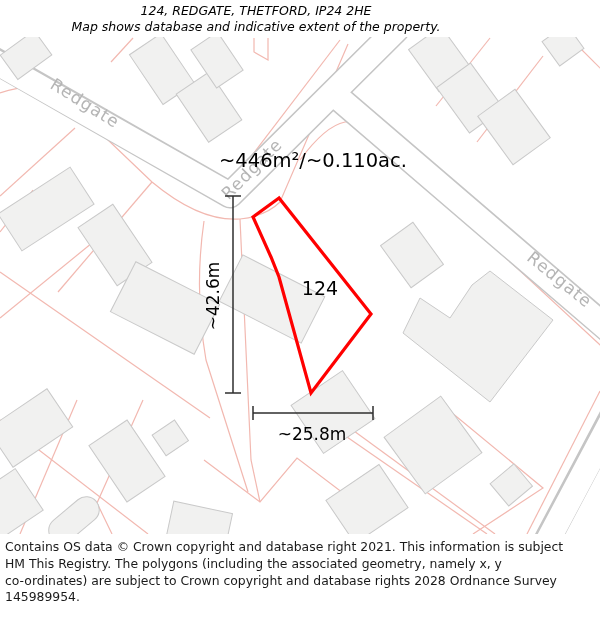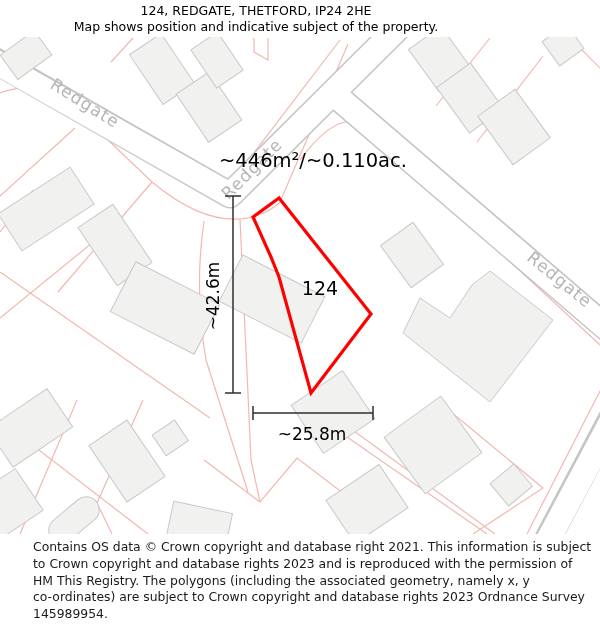--- a/index.html
+++ b/index.html
@@ -1,32 +1,32 @@
 <!DOCTYPE html>
 <html><head>
 <meta charset="utf-8">
 <style>
   html,body{margin:0;padding:0;background:#ffffff;}
   body{width:600px;height:625px;position:relative;overflow:hidden;
        font-family:"DejaVu Sans","Liberation Sans",sans-serif;}
-  .titlebar{position:absolute;top:3px;left:0;width:512px;text-align:center;color:#000;}
+  .titlebar{position:absolute;top:3px;left:0;width:512px;text-align:center;color:#000;font-style:italic;}
   .titlebar .t1{font-size:12.5px;line-height:16px;}
   .titlebar .t2{font-size:12.5px;line-height:16px;}
   .map-wrap{position:absolute;top:37px;left:0;width:600px;height:497px;background:#fff;}
   svg{display:block;}
   .footer{position:absolute;top:539px;left:5px;width:592px;color:#1a1a1a;}
-  .footer div{font-size:12.4px;line-height:16.8px;white-space:nowrap;margin-left:28px;}
+  .footer div{font-size:12.4px;line-height:16.8px;white-space:nowrap;}
   text{font-family:"DejaVu Sans","Liberation Sans",sans-serif;}
 </style>
 </head>
 <body>
 
 <div class="titlebar">
   <div class="t1">124, REDGATE, THETFORD, IP24 2HE</div>
-  <div class="t2">Map shows position and indicative subject of the property.</div>
+  <div class="t2">Map shows database and indicative extent of the property.</div>
 </div>
 
 <div class="map-wrap">
 <svg width="600" height="497" viewBox="0 37 600 497">
 
   <g fill="none" stroke-width="1.2" stroke="#f2b8b0">
     <path d="M 0,93 Q 38,80 62,96 L 152,182 Q 200,222 240,219 Q 266,216 280,202 L 348,44"></path>
     <path d="M 300,160 Q 325,126 345,122 Q 360,120 372,134 L 612,356"></path>
     <path d="M 75,128 L 0,196"></path>
     <path d="M 152,182 L 58,292"></path>
@@ -110,17 +110,16 @@
     <text x="313" y="167" text-anchor="middle" font-size="19.5">~446m²/~0.110ac.</text>
     <text x="320" y="295" text-anchor="middle" font-size="19">124</text>
     <text text-anchor="middle" font-size="17" transform="translate(219,296) rotate(-90)">~42.6m</text>
     <text x="312" y="440" text-anchor="middle" font-size="17">~25.8m</text>
   </g>
 </svg>
 </div>
 
 <div class="footer">
   <div>Contains OS data © Crown copyright and database right 2021. This information is subject</div>
-  <div>to Crown copyright and database rights 2023 and is reproduced with the permission of</div>
   <div>HM This Registry. The polygons (including the associated geometry, namely x, y</div>
-  <div>co-ordinates) are subject to Crown copyright and database rights 2023 Ordnance Survey</div>
+  <div>co-ordinates) are subject to Crown copyright and database rights 2028 Ordnance Survey</div>
   <div>145989954.</div>
 </div>
 
 </body></html>

